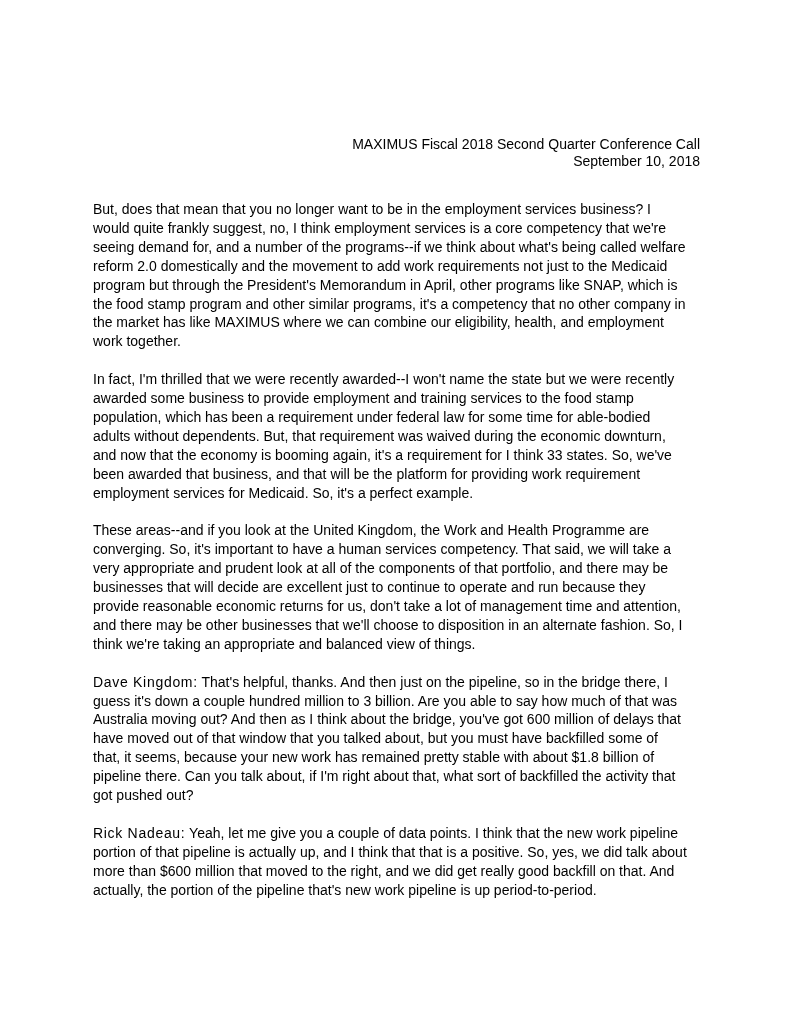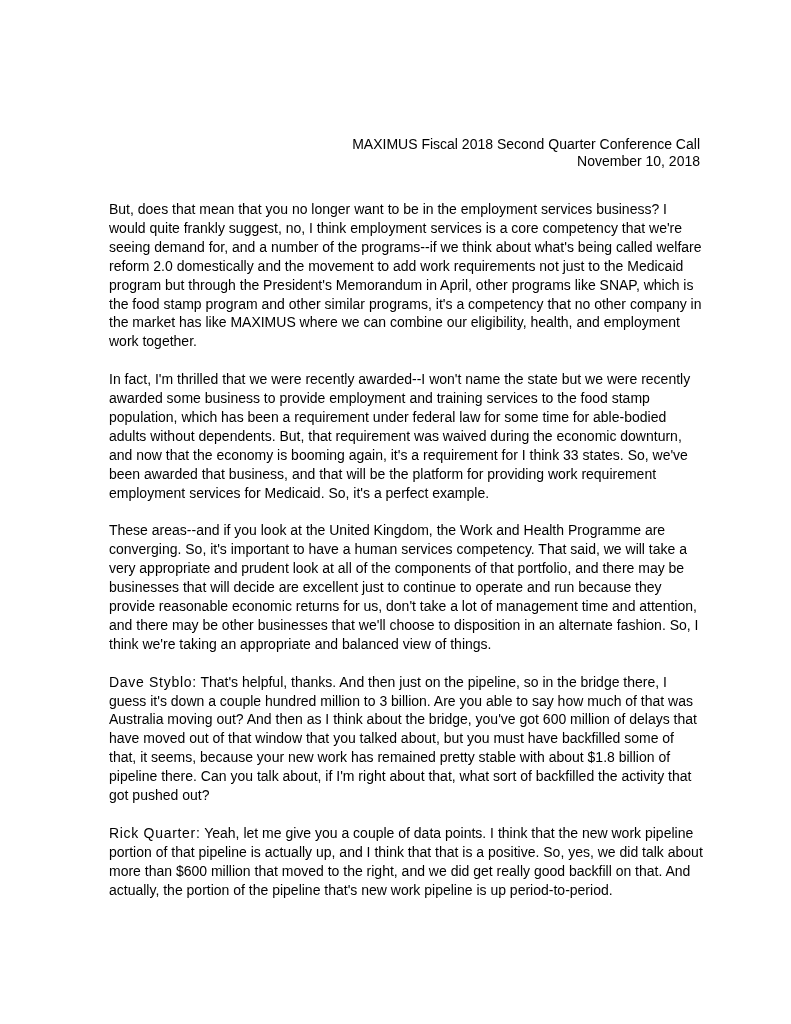--- a/index.html
+++ b/index.html
@@ -25,41 +25,41 @@
     text-align: right;
     font-size: 14px;
     line-height: 16.6px;
   }
   .doc-header div {
     white-space: nowrap;
   }
   .doc-body {
     position: absolute;
     top: 155px;
-    left: 109px;
+    left: 93px;
     width: 680px;
     font-size: 14px;
     line-height: 18.9px;
   }
   .doc-body p {
     margin: 0 0 18.9px 0;
     white-space: pre-line;
   }
   .speaker {
     letter-spacing: 0.7px;
   }
 </style>
 </head>
 <body>
 
 <div class="page">
 
   <div class="doc-header">
     <div>MAXIMUS Fiscal 2018 Second Quarter Conference Call</div>
-    <div>November 10, 2018</div>
+    <div>September 10, 2018</div>
   </div>
 
   <div class="doc-body">
 
     <p>But, does that mean that you no longer want to be in the employment services business? I
 would quite frankly suggest, no, I think employment services is a core competency that we're
 seeing demand for, and a number of the programs--if we think about what's being called welfare
 reform 2.0 domestically and the movement to add work requirements not just to the Medicaid
 program but through the President's Memorandum in April, other programs like SNAP, which is
 the food stamp program and other similar programs, it's a competency that no other company in
@@ -75,29 +75,29 @@
 employment services for Medicaid. So, it's a perfect example.</p>
 
     <p>These areas--and if you look at the United Kingdom, the Work and Health Programme are
 converging. So, it's important to have a human services competency. That said, we will take a
 very appropriate and prudent look at all of the components of that portfolio, and there may be
 businesses that will decide are excellent just to continue to operate and run because they
 provide reasonable economic returns for us, don't take a lot of management time and attention,
 and there may be other businesses that we'll choose to disposition in an alternate fashion. So, I
 think we're taking an appropriate and balanced view of things.</p>
 
-    <p><span class="speaker">Dave Styblo:</span><span> That's helpful, thanks. And then just on the pipeline, so in the bridge there, I
+    <p><span class="speaker">Dave Kingdom:</span><span> That's helpful, thanks. And then just on the pipeline, so in the bridge there, I
 guess it's down a couple hundred million to 3 billion. Are you able to say how much of that was
 Australia moving out? And then as I think about the bridge, you've got 600 million of delays that
 have moved out of that window that you talked about, but you must have backfilled some of
 that, it seems, because your new work has remained pretty stable with about $1.8 billion of
 pipeline there. Can you talk about, if I'm right about that, what sort of backfilled the activity that
 got pushed out?</span></p>
 
 
-    <p><span class="speaker">Rick Quarter:</span><span> Yeah, let me give you a couple of data points. I think that the new work pipeline
+    <p><span class="speaker">Rick Nadeau:</span><span> Yeah, let me give you a couple of data points. I think that the new work pipeline
 portion of that pipeline is actually up, and I think that that is a positive. So, yes, we did talk about
 more than $600 million that moved to the right, and we did get really good backfill on that. And
 actually, the portion of the pipeline that's new work pipeline is up period-to-period.</span></p>
 
   </div>
 
 </div>
 
 </body></html>

